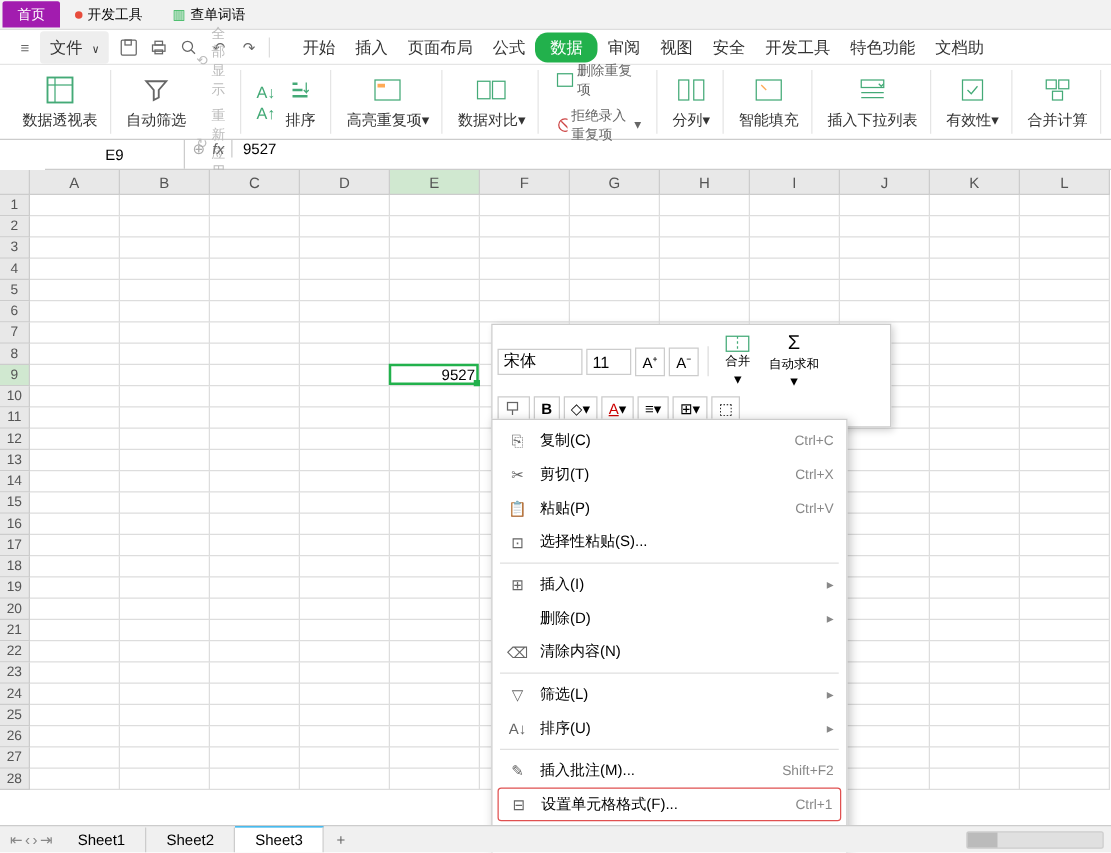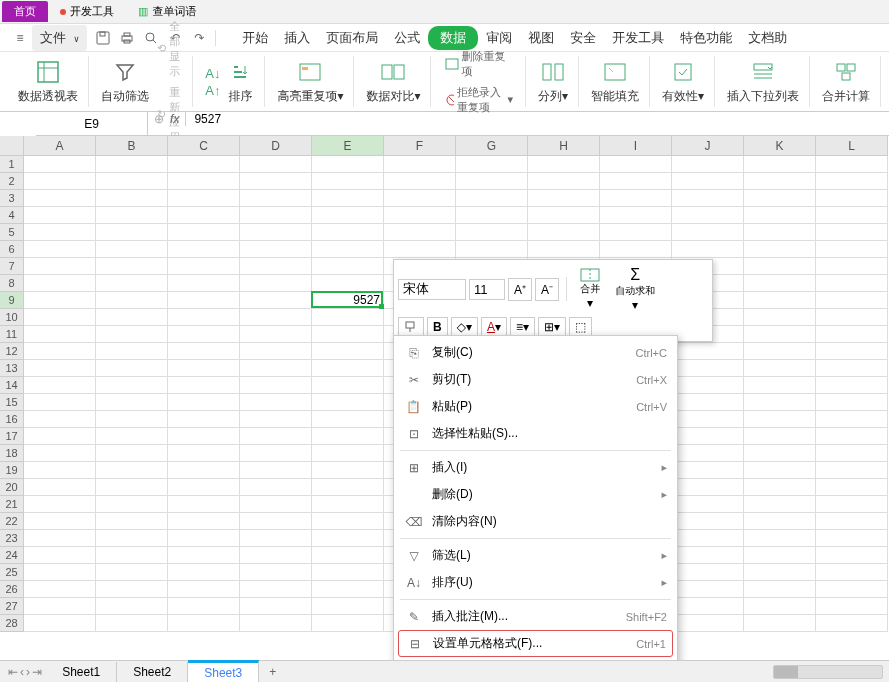--- a/index.html
+++ b/index.html
@@ -57,21 +57,21 @@
     .ctx-item { display: flex; align-items: center; padding: 5px 10px; font-size: 12px; cursor: pointer; }
     .ctx-icon { width: 20px; display: flex; justify-content: center; color: #666; }
     .ctx-label { flex: 1; padding-left: 8px; }
     .ctx-shortcut { color: #888; font-size: 11px; }
     .ctx-sep { height: 1px; background: #e0e0e0; margin: 3px 6px; }
     .ctx-item.highlighted { border: 1px solid #e05050; border-radius: 3px; margin: 0 4px; padding: 4px 6px; }
     
     .sheet-tabs { position: absolute; bottom: 0; left: 0; right: 0; height: 22px; background: #f0f0f0; border-top: 1px solid #ccc; display: flex; align-items: center; padding: 0 4px; }
     .sheet-nav { display: flex; gap: 2px; padding: 0 4px; color: #888; }
     .sheet-tab { padding: 3px 16px; font-size: 12px; border-right: 1px solid #ccc; cursor: pointer; }
-    .sheet-tab.active { background: #fff; color: #3b82f6; border-top: 3px solid #0ea5e9; }
+    .sheet-tab.active { background: #fff; color: #000000; border-top: 1px solid #0ea5e9; }
     .sheet-add { padding: 3px 10px; cursor: pointer; color: #666; }
     .scroll-bar { position: absolute; right: 6px; bottom: 3px; width: 110px; height: 14px; background: #e0e0e0; border: 1px solid #ccc; border-radius: 2px; }
     .scroll-thumb { width: 24px; height: 100%; background: #bbb; }
     
     svg { display: block; }
   </style>
 </head>
 <body>
 
 <div class="top-tabs">
@@ -210,37 +210,37 @@
     <div class="ribbon-icon-lg">
         <svg width="24" height="20">
           <rect x="2" y="2" width="20" height="16" fill="none" stroke="#4a7"></rect>
           <path d="M6 6l4 4" stroke="#fa5"></path>
         </svg>
       </div>
     <div class="ribbon-label">智能填充</div>
   </div>
   <div class="ribbon-group">
     <div class="ribbon-icon-lg">
-        <svg width="20" height="20">
-          <rect x="2" y="2" width="16" height="16" fill="none" stroke="#4a7"></rect>
-          <path d="M6 10l3 3 5-6" stroke="#4a7" fill="none"></path>
-        </svg>
-      </div>
-    <div class="ribbon-label"><span>有效性</span>▾</div>
-  </div>
-  <div class="ribbon-group">
-    <div class="ribbon-icon-lg">
         <svg width="22" height="20">
           <rect x="2" y="2" width="18" height="6" fill="none" stroke="#4a7"></rect>
           <path d="M16 5l2 2 2-2" stroke="#4a7" fill="none"></path>
           <line x1="2" y1="12" x2="20" y2="12" stroke="#4a7"></line>
           <line x1="2" y1="16" x2="20" y2="16" stroke="#4a7"></line>
         </svg>
       </div>
     <div class="ribbon-label">插入下拉列表</div>
+  </div>
+  <div class="ribbon-group">
+    <div class="ribbon-icon-lg">
+        <svg width="20" height="20">
+          <rect x="2" y="2" width="16" height="16" fill="none" stroke="#4a7"></rect>
+          <path d="M6 10l3 3 5-6" stroke="#4a7" fill="none"></path>
+        </svg>
+      </div>
+    <div class="ribbon-label"><span>有效性</span>▾</div>
   </div>
   <div class="ribbon-group">
     <div class="ribbon-icon-lg">
         <svg width="22" height="20">
           <rect x="2" y="2" width="8" height="7" fill="none" stroke="#4a7"></rect>
           <rect x="12" y="2" width="8" height="7" fill="none" stroke="#4a7"></rect>
           <rect x="7" y="11" width="8" height="7" fill="none" stroke="#4a7"></rect>
         </svg>
       </div>
     <div class="ribbon-label">合并计算</div>

